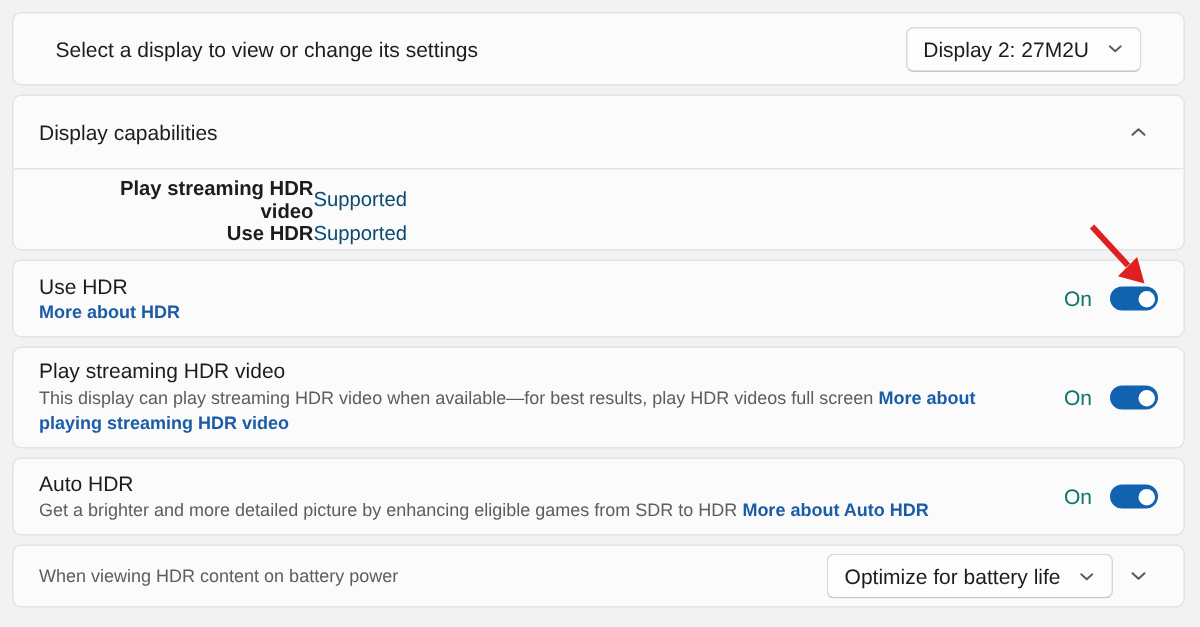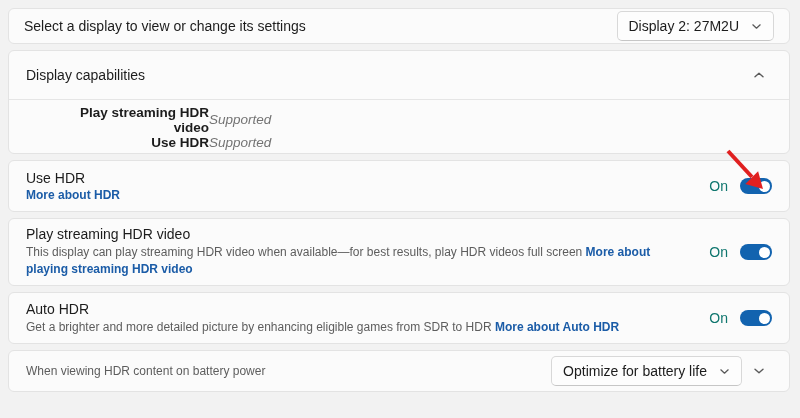--- a/index.html
+++ b/index.html
@@ -18,37 +18,37 @@
     background:#fbfbfb; border:1px solid #e3e3e3; border-radius:6px;
     flex:none;
   }
   .row-between { display:flex; align-items:center; justify-content:space-between; }
   .title { font-size:14px; color:#1c1c1c; }
   .desc { font-size:12px; color:#5d5d5d; line-height:17px; }
   .link { font-size:12px; color:#1b5ca7; font-weight:bold; text-decoration:none; cursor:pointer; }
   .desc .link { font-size:12px; }
 
   
-  .card-selector { height:36px; padding:0 15px; }
+  .card-selector { height:49px; padding:0 28px; }
 
   
   .dropdown {
     height:30px; padding:0 11px; background:#fdfdfd;
     border:1px solid #d8d8d8; border-bottom-color:#c6c6c6;
     border-radius:5px; display:flex; align-items:center; gap:12px;
     font-size:14px; color:#1c1c1c; cursor:pointer; white-space:nowrap;
   }
 
   
   .card-capabilities { height:104px;text-align:right; }
   .cap-header { height:48px; padding:0 17px; }
   .cap-body { border-top:1px solid #e5e5e5; padding:8px 0 0 50px; }
   .cap-row { display:flex; align-items:center; height:23px; }
   .cap-label { width:150px; font-size:13.5px; font-weight:bold; color:#1c1c1c; }
-  .cap-value { font-size:13.5px; color:#737373;font-style:italic; }
+  .cap-value { font-size:13.5px; color:#0c4a6e; }
 
   
   .card-setting { padding:0 17px; display:flex; align-items:center; justify-content:space-between; }
   .card-usehdr { height:52px; }
   .card-streaming { height:68px; }
   .card-autohdr { height:52px;align-items:center; }
   .card-battery { height:42px; }
   .left-col { display:flex; flex-direction:column; justify-content:center; }
   .left-col .title { margin-bottom:2px; }
   .left-wide { max-width:650px; }

